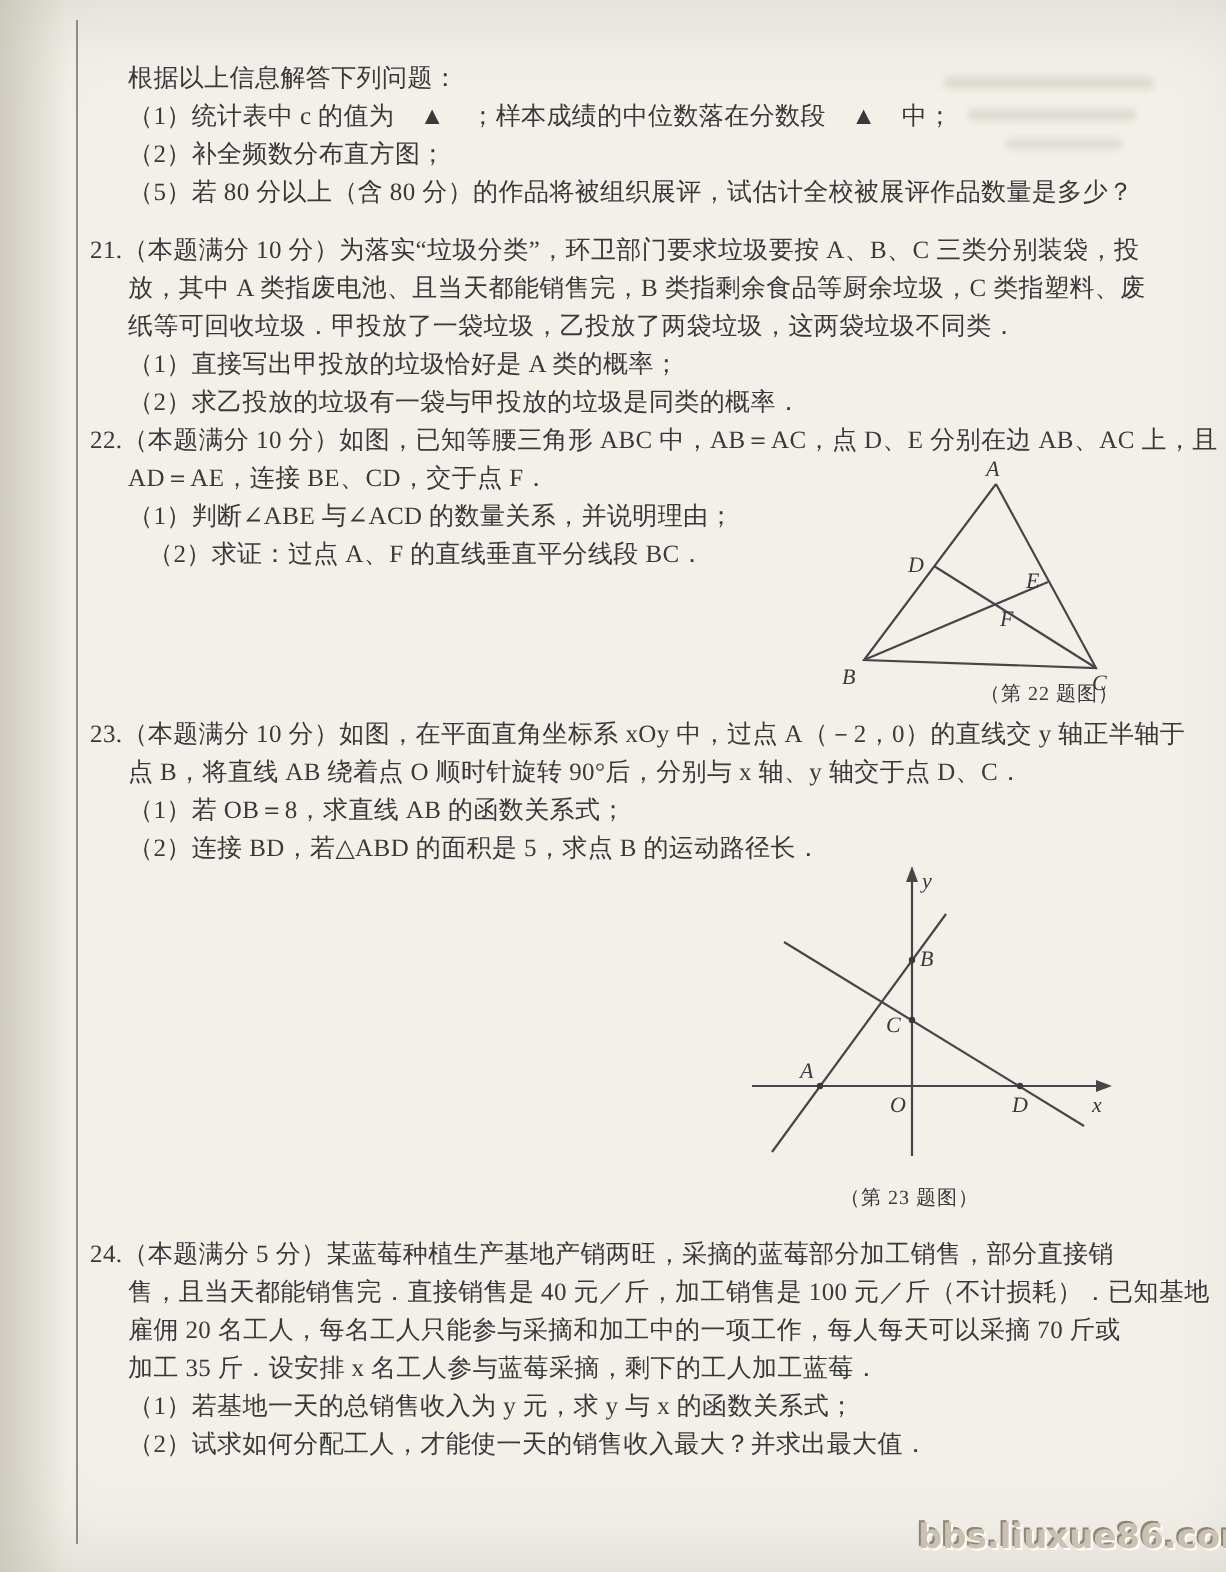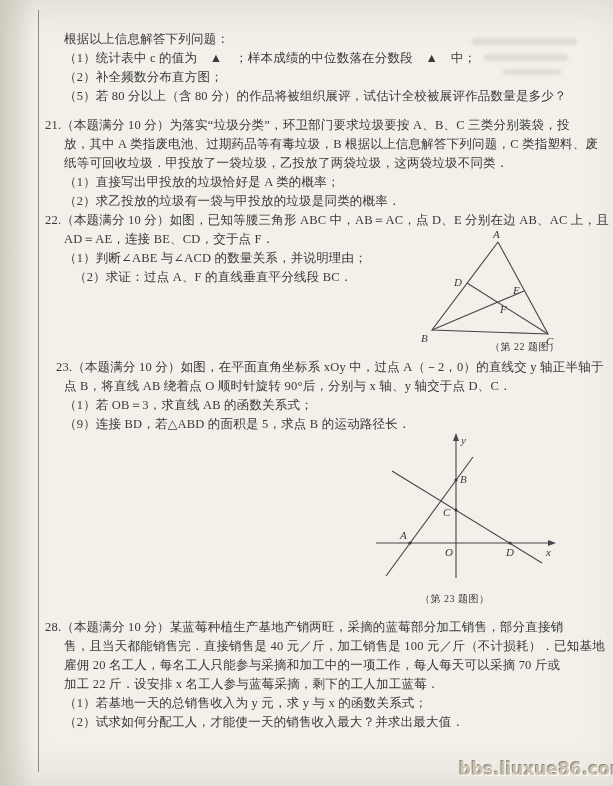--- a/index.html
+++ b/index.html
@@ -50,21 +50,21 @@
 
   <div>
     <div class="tline" style="top:31px;left:64px">根据以上信息解答下列问题：</div>
     <div class="tline" style="top:50px;left:64px">（1）统计表中 c 的值为　▲　；样本成绩的中位数落在分数段　▲　中；</div>
     <div class="tline" style="top:69px;left:64px">（2）补全频数分布直方图；</div>
     <div class="tline" style="top:88px;left:64px">（5）若 80 分以上（含 80 分）的作品将被组织展评，试估计全校被展评作品数量是多少？</div>
   </div>
 
   <div>
     <div class="tline" style="top:117px;left:45px">21.（本题满分 10 分）为落实“垃圾分类”，环卫部门要求垃圾要按 A、B、C 三类分别装袋，投</div>
-    <div class="tline" style="top:136px;left:64px">放，其中 A 类指废电池、过期药品等有毒垃圾，B 根据以上信息解答下列问题，C 类指塑料、废</div>
+    <div class="tline" style="top:136px;left:64px">放，其中 A 类指废电池、且当天都能销售完，B 类指剩余食品等厨余垃圾，C 类指塑料、废</div>
     <div class="tline" style="top:155px;left:64px">纸等可回收垃圾．甲投放了一袋垃圾，乙投放了两袋垃圾，这两袋垃圾不同类．</div>
     <div class="tline" style="top:174px;left:64px">（1）直接写出甲投放的垃圾恰好是 A 类的概率；</div>
     <div class="tline" style="top:193px;left:64px">（2）求乙投放的垃圾有一袋与甲投放的垃圾是同类的概率．</div>
   </div>
 
   <div>
     <div class="tline" style="top:212px;left:45px">22.（本题满分 10 分）如图，已知等腰三角形 ABC 中，AB＝AC，点 D、E 分别在边 AB、AC 上，且</div>
     <div class="tline" style="top:231px;left:64px">AD＝AE，连接 BE、CD，交于点 F．</div>
     <div class="tline" style="top:250px;left:64px">（1）判断∠ABE 与∠ACD 的数量关系，并说明理由；</div>
     <div class="tline" style="top:269px;left:74px">（2）求证：过点 A、F 的直线垂直平分线段 BC．</div>
@@ -79,24 +79,24 @@
       <text x="1" y="114">B</text>
       <text x="126" y="117">C</text>
       <text x="34" y="58">D</text>
       <text x="93" y="66">E</text>
       <text x="80" y="85">F</text>
     </svg>
   </div>
   <div class="caption" style="left:490px;top:340px">（第 22 题图）</div>
 
   <div>
-    <div class="tline" style="top:359px;left:56px">23.（本题满分 10 分）如图，在平面直角坐标系 xOy 中，过点 A（－2，0）的直线交 y 轴正半轴于</div>
+    <div class="tline" style="top:359px;left:45px">23.（本题满分 10 分）如图，在平面直角坐标系 xOy 中，过点 A（－2，0）的直线交 y 轴正半轴于</div>
     <div class="tline" style="top:378px;left:64px">点 B，将直线 AB 绕着点 O 顺时针旋转 90°后，分别与 x 轴、y 轴交于点 D、C．</div>
-    <div class="tline" style="top:397px;left:64px">（1）若 OB＝3，求直线 AB 的函数关系式；</div>
-    <div class="tline" style="top:416px;left:64px">（9）连接 BD，若△ABD 的面积是 5，求点 B 的运动路径长．</div>
+    <div class="tline" style="top:397px;left:64px">（1）若 OB＝8，求直线 AB 的函数关系式；</div>
+    <div class="tline" style="top:416px;left:64px">（2）连接 BD，若△ABD 的面积是 5，求点 B 的运动路径长．</div>
   </div>
 
   <div class="fig" style="left:368px;top:430px;width:195px;height:160px;">
     <svg width="195" height="160" viewBox="0 0 195 160">
       <line x1="88" y1="8" x2="88" y2="148"></line>
       <line x1="8" y1="113" x2="183" y2="113"></line>
       <polygon points="88,3 85,11 91,11"></polygon>
       <polygon points="188,113 180,110 180,116"></polygon>
       <line x1="18" y1="146" x2="105" y2="27"></line>
       <line x1="24" y1="41" x2="174" y2="133"></line>
@@ -109,23 +109,23 @@
       <text x="77" y="126">O</text>
       <text x="32" y="109">A</text>
       <text x="92" y="53">B</text>
       <text x="75" y="86">C</text>
       <text x="138" y="126">D</text>
     </svg>
   </div>
   <div class="caption" style="left:420px;top:592px">（第 23 题图）</div>
 
   <div>
-    <div class="tline" style="top:619px;left:45px">28.（本题满分 10 分）某蓝莓种植生产基地产销两旺，采摘的蓝莓部分加工销售，部分直接销</div>
+    <div class="tline" style="top:619px;left:45px">24.（本题满分 5 分）某蓝莓种植生产基地产销两旺，采摘的蓝莓部分加工销售，部分直接销</div>
     <div class="tline" style="top:638px;left:64px">售，且当天都能销售完．直接销售是 40 元／斤，加工销售是 100 元／斤（不计损耗）．已知基地</div>
     <div class="tline" style="top:657px;left:64px">雇佣 20 名工人，每名工人只能参与采摘和加工中的一项工作，每人每天可以采摘 70 斤或</div>
-    <div class="tline" style="top:676px;left:64px">加工 22 斤．设安排 x 名工人参与蓝莓采摘，剩下的工人加工蓝莓．</div>
+    <div class="tline" style="top:676px;left:64px">加工 35 斤．设安排 x 名工人参与蓝莓采摘，剩下的工人加工蓝莓．</div>
     <div class="tline" style="top:695px;left:64px">（1）若基地一天的总销售收入为 y 元，求 y 与 x 的函数关系式；</div>
     <div class="tline" style="top:714px;left:64px">（2）试求如何分配工人，才能使一天的销售收入最大？并求出最大值．</div>
   </div>
 
   <div class="wm-url">bbs.liuxue86.com</div>
 
 </div>
 
 </body></html>

